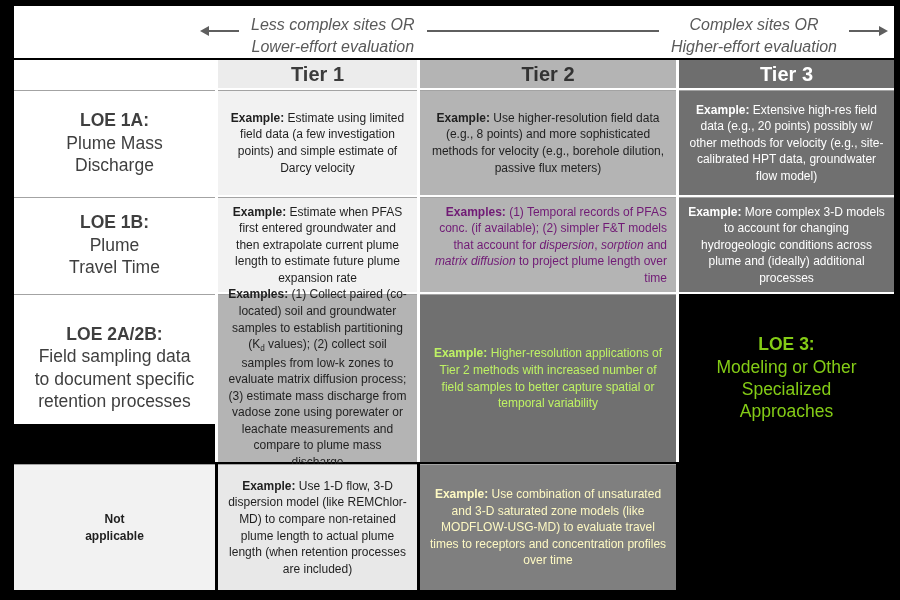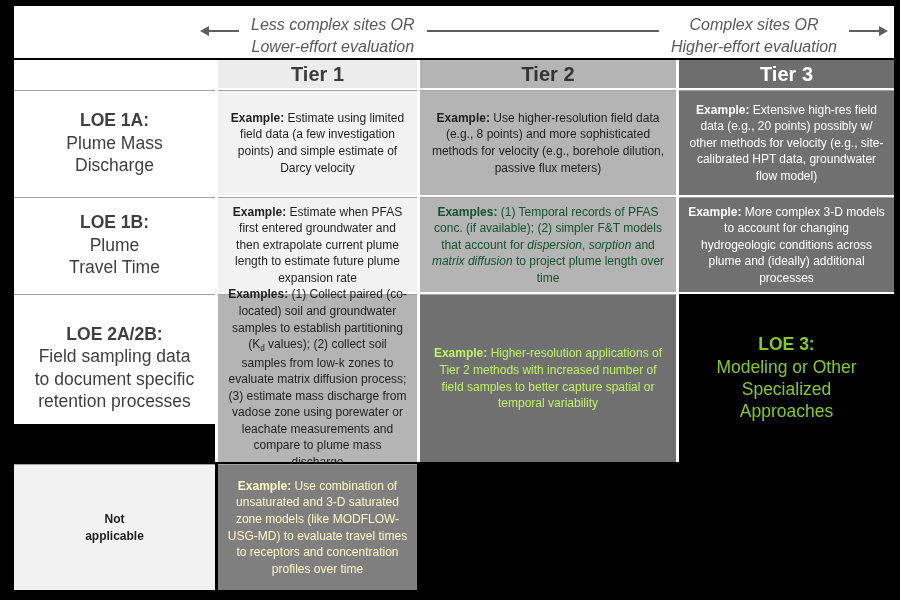--- a/index.html
+++ b/index.html
@@ -120,21 +120,21 @@
         <div class="txt"><span class="b ">Example:</span><span class=""> Extensive high-res field data (e.g., 20 points) possibly w/ other methods for velocity (e.g., site-calibrated HPT data, groundwater flow model)</span></div>
       </div>
       <div class="lab">
         <div class="ttl">LOE 1B:</div>
         <div class="sub">Plume
 Travel Time</div>
       </div>
       <div class="cell" style="background: rgb(242, 242, 242); color: rgb(31, 31, 31);">
         <div class="txt"><span class="b ">Example:</span><span class=""> Estimate when PFAS first entered groundwater and then extrapolate current plume length to estimate future plume expansion rate</span></div>
       </div>
-      <div class="cell" style="background: rgb(180, 180, 180); color: #14532d;">
+      <div class="cell" style="background: rgb(180, 180, 180); color: #701a75; text-align: right;">
         <div class="txt"><span class="b ">Examples:</span><span class=""> (1) Temporal records of PFAS conc. (if available); (2) simpler F&amp;T models that account for </span><span class="i ">dispersion</span><span class="">, </span><span class="i ">sorption</span><span class=""> and </span><span class="i ">matrix diffusion</span><span class=""> to project plume length over time</span></div>
       </div>
       <div class="cell" style="background: rgb(112, 112, 112); color: rgb(255, 255, 255); justify-content: center;">
         <div class="txt"><span class="b ">Example:</span><span class=""> More complex 3-D models to account for changing hydrogeologic conditions across plume and (ideally) additional processes</span></div>
       </div>
       <div class="lab lab-fade">
         <div class="ttl">LOE 2A/2B:</div>
         <div class="sub">Field sampling data
 to document specific
 retention processes</div>
@@ -148,18 +148,21 @@
       <div class="lab" style="background: rgb(0, 0, 0); border-top: none; color: #84cc16;">
         <div class="ttl">LOE 3:</div>
         <div class="sub">Modeling or Other
 Specialized
 Approaches</div>
       </div>
       <div class="cell" style="background: rgb(242, 242, 242); color: rgb(31, 31, 31);">
         <div class="txt"><span class="b ">Not
 applicable</span></div>
       </div>
+      <div class="cell" style="background: rgb(232, 232, 232); color: rgb(31, 31, 31);">
+        <div class="txt"><span class="b ">Example:</span><span class=""> Use 1-D flow, 3-D dispersion model (like REMChlor-MD) to compare non-retained plume length to actual plume length (when retention processes are included)</span></div>
+      </div>
       <div class="cell" style="background: rgb(127, 127, 127); color: #fef9c3; justify-content: flex-end;">
         <div class="txt"><span class="b ">Example:</span><span class=""> Use combination of unsaturated and 3-D saturated zone models (like MODFLOW-USG-MD) to evaluate travel times to receptors and concentration profiles over time</span></div>
       </div>
     </div>
 
 </div>
 
 </body></html>

